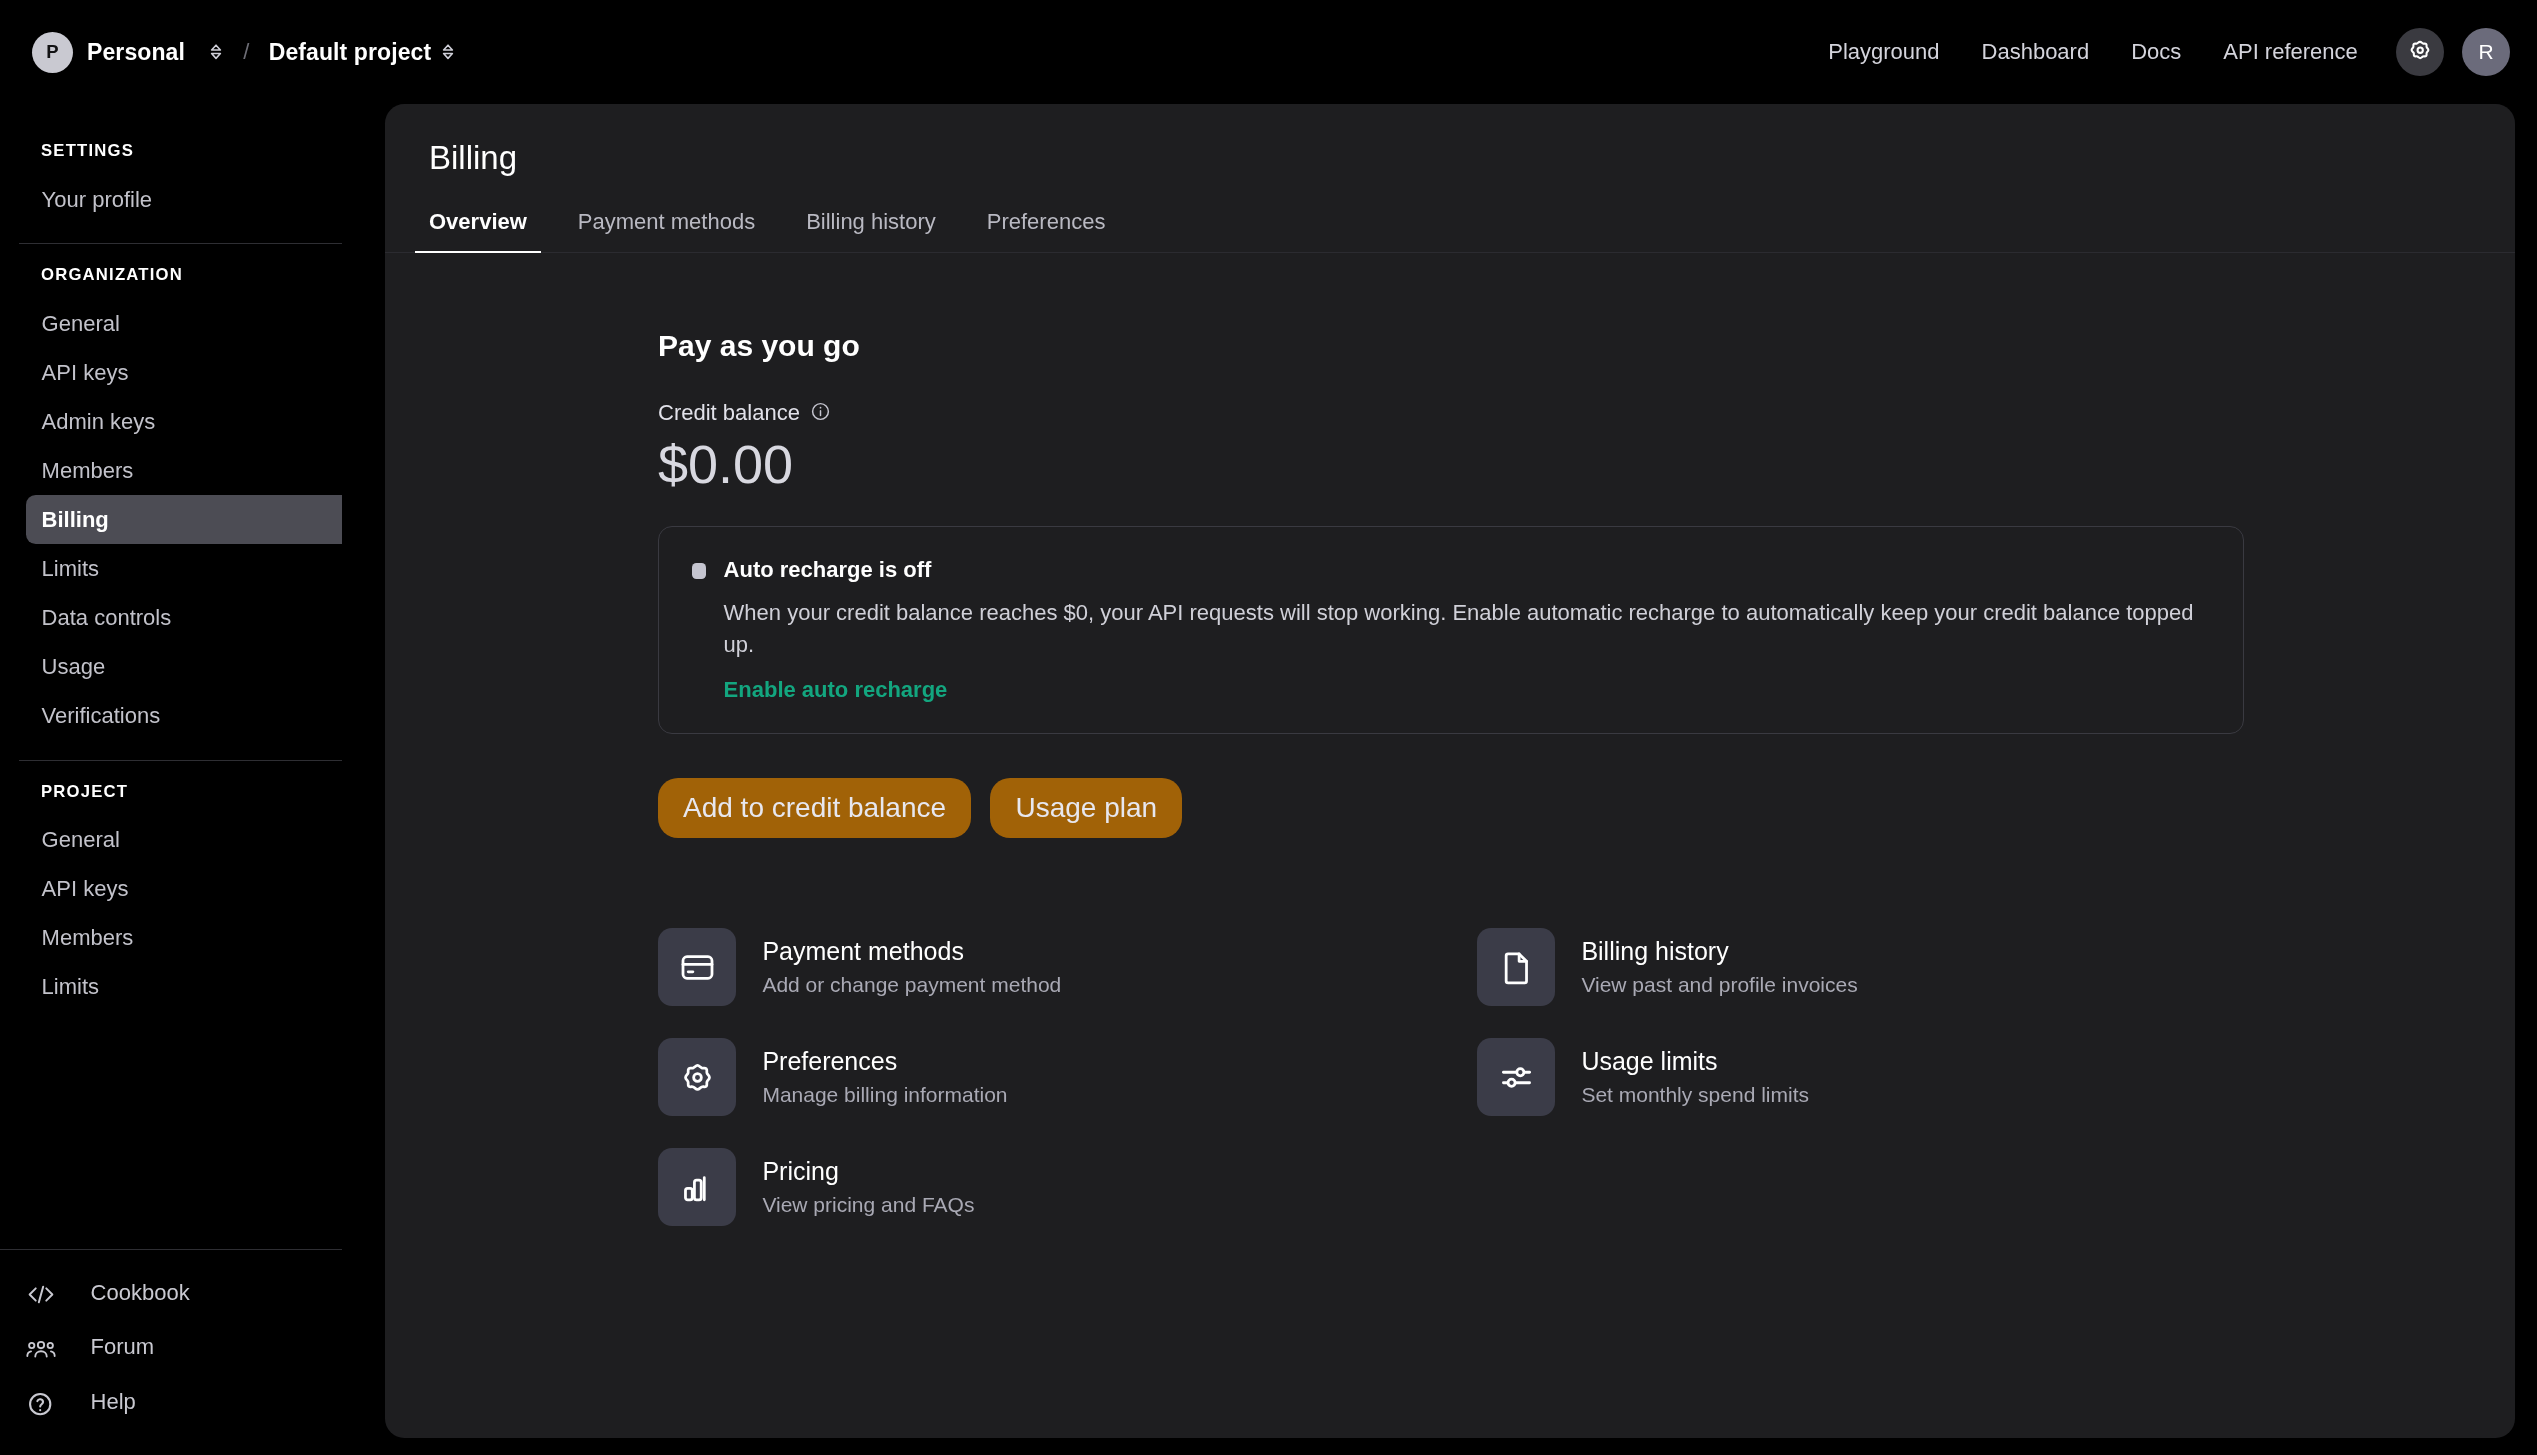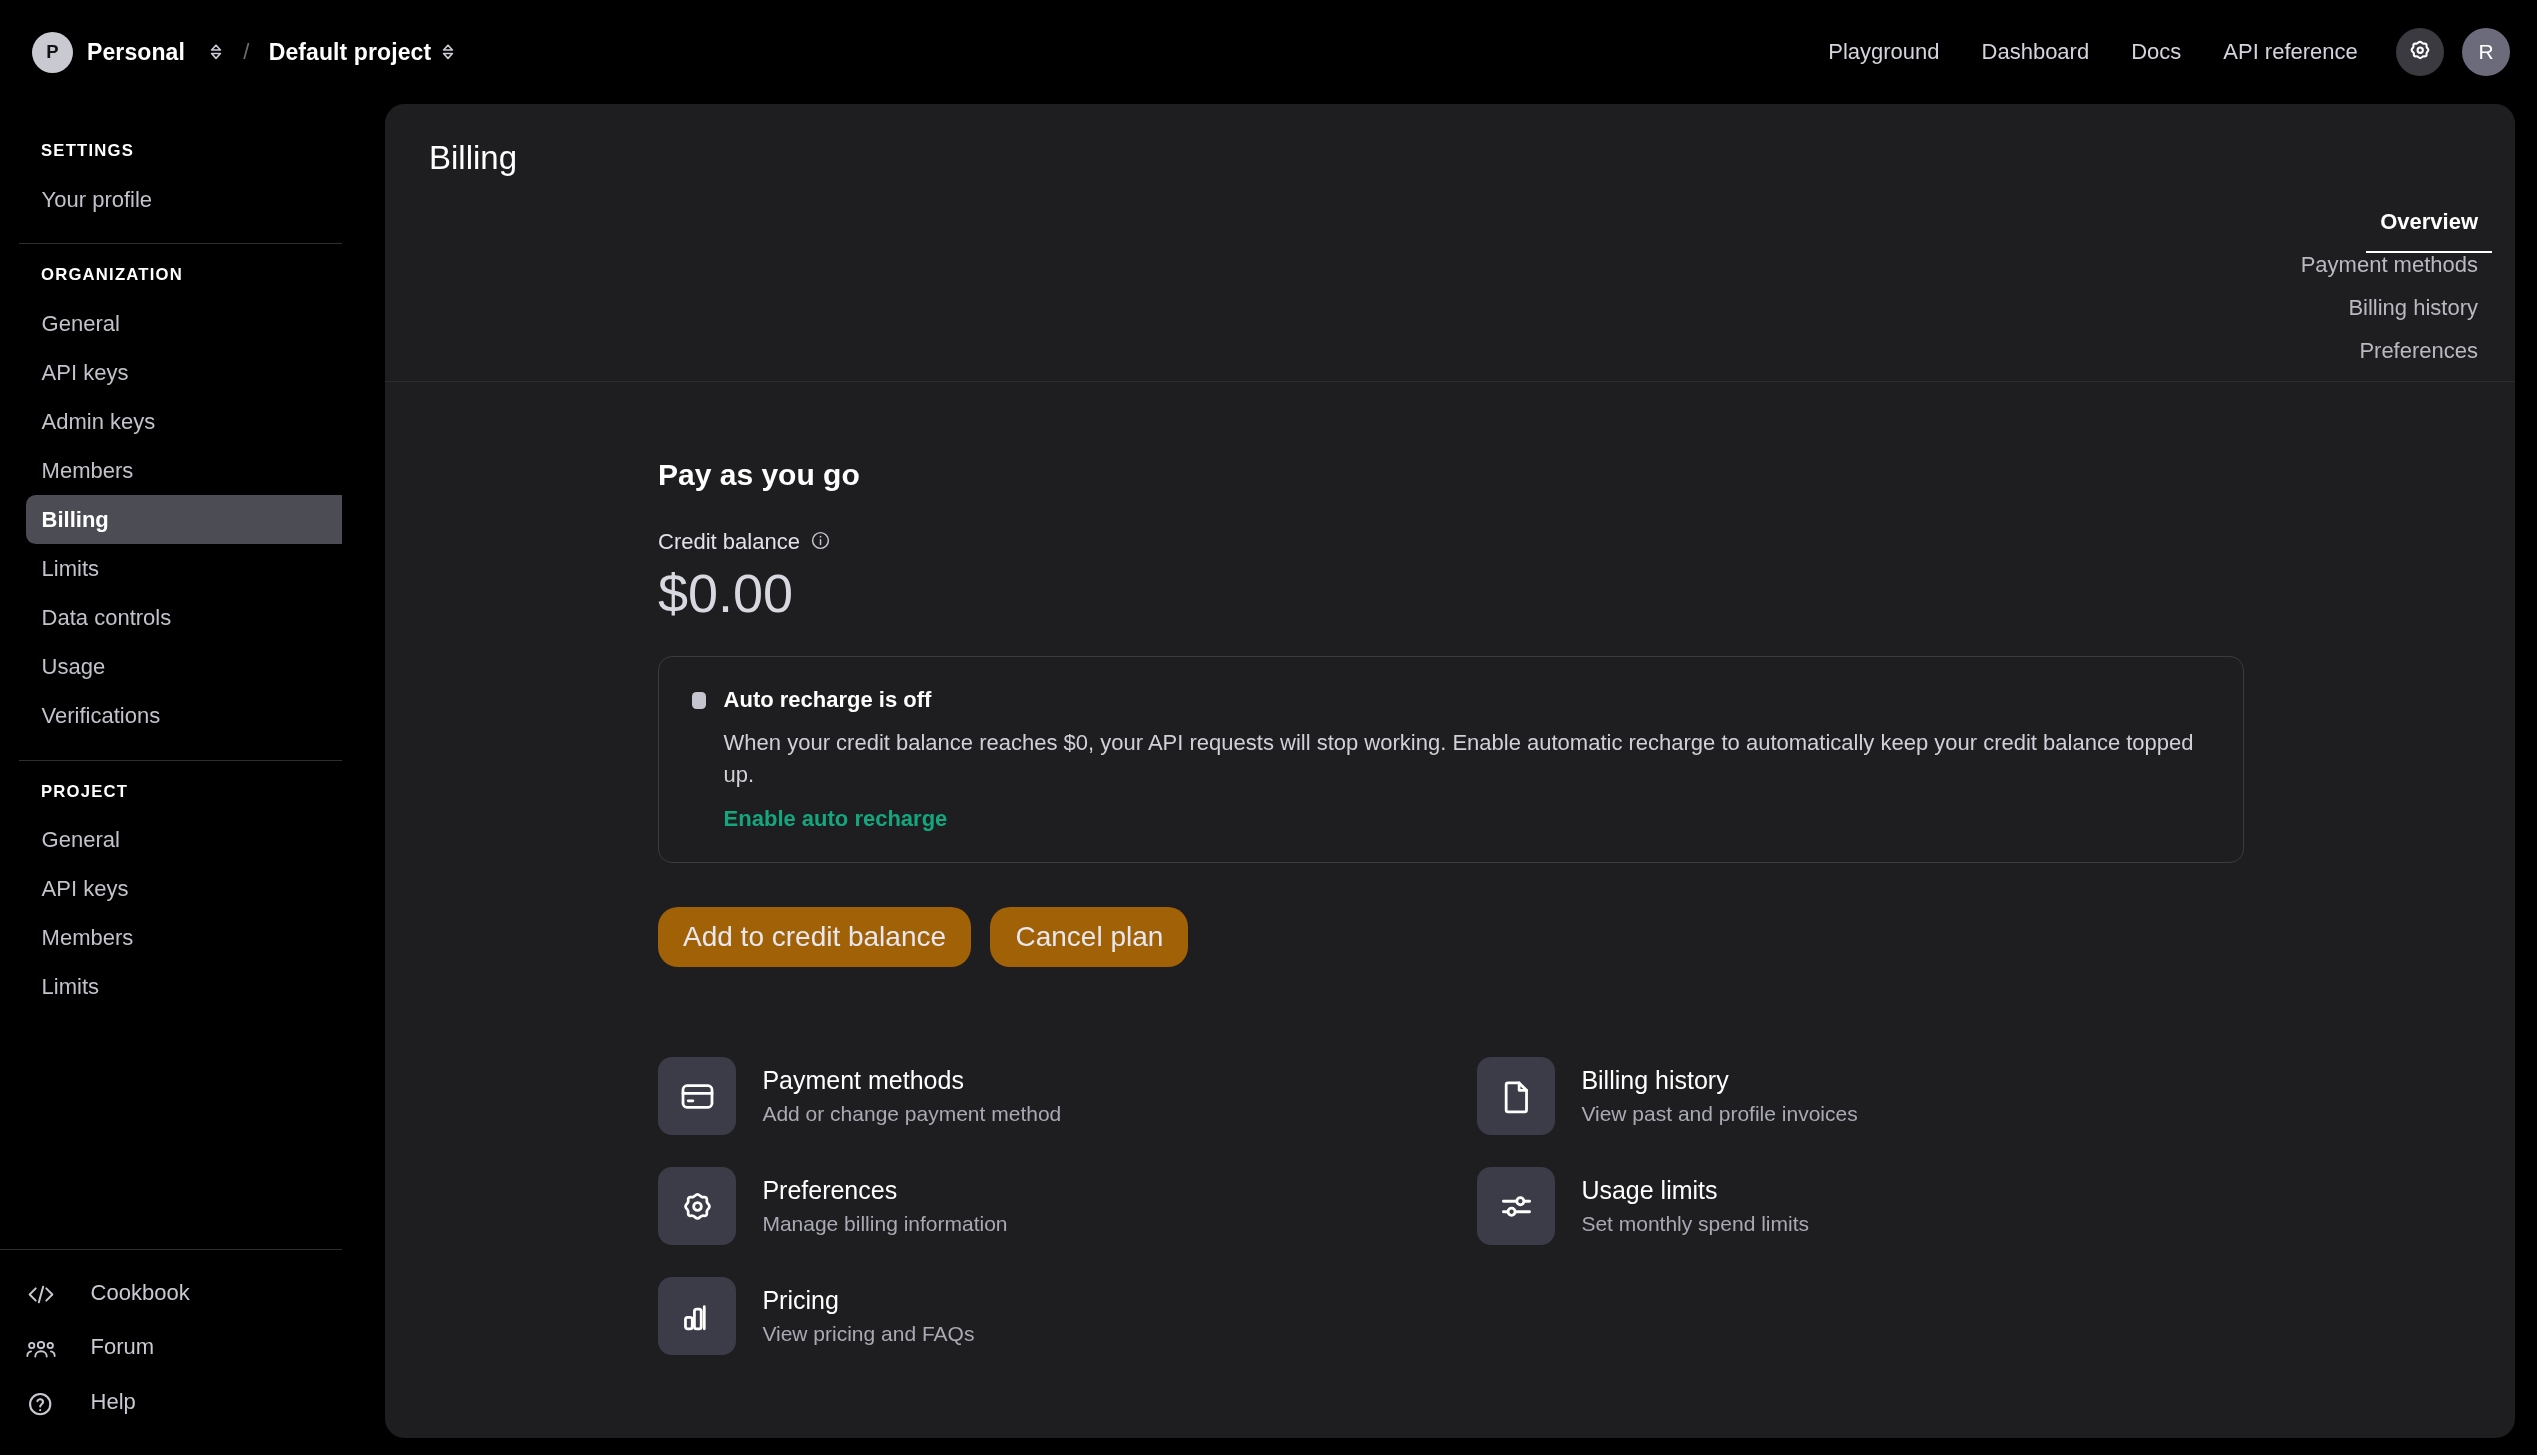--- a/index.html
+++ b/index.html
@@ -135,21 +135,20 @@
     font-size: 33px;
     font-weight: normal;
     padding: 35px 0 0 44px;
   }
   .tabs {
     display: flex;
     align-items: flex-end;
     gap: 0;
     padding: 32px 0 0 44px;
     border-bottom: 0.9px solid #2b2b30;
-    flex-direction: column;
   }
   .tab {
     color: #b9b9c2;
     font-size: 22px;
     padding: 0 14px 16px 14px;
     margin-right: 23px;
     cursor: pointer;
     white-space: nowrap;
     border-bottom: 2.6px solid transparent;
     margin-bottom: -0.9px;
@@ -388,21 +387,21 @@
         <div class="recharge-body">
           <div class="recharge-title">Auto recharge is off</div>
           <div class="recharge-desc">When your credit balance reaches $0, your API requests will stop working. Enable automatic recharge to automatically keep your credit balance topped up.</div>
           <a class="recharge-link" href="#">Enable auto recharge</a>
         </div>
       </div>
     </div>
 
     <div class="btn-row">
       <button class="btn">Add to credit balance</button>
-      <button class="btn">Cancel plan</button>
+      <button class="btn">Usage plan</button>
     </div>
 
     <div class="cards-grid">
 
       <a class="link-card" href="#">
         <span class="card-icon">
           <svg width="37" height="37" viewBox="0 0 24 24" fill="none" stroke="#ffffff" stroke-width="1.8" stroke-linecap="round" stroke-linejoin="round">
             <rect x="2.6" y="5" width="18.8" height="14" rx="2.6"></rect>
             <line x1="2.6" y1="10" x2="21.4" y2="10"></line>
             <line x1="6" y1="14.8" x2="9" y2="14.8"></line>

